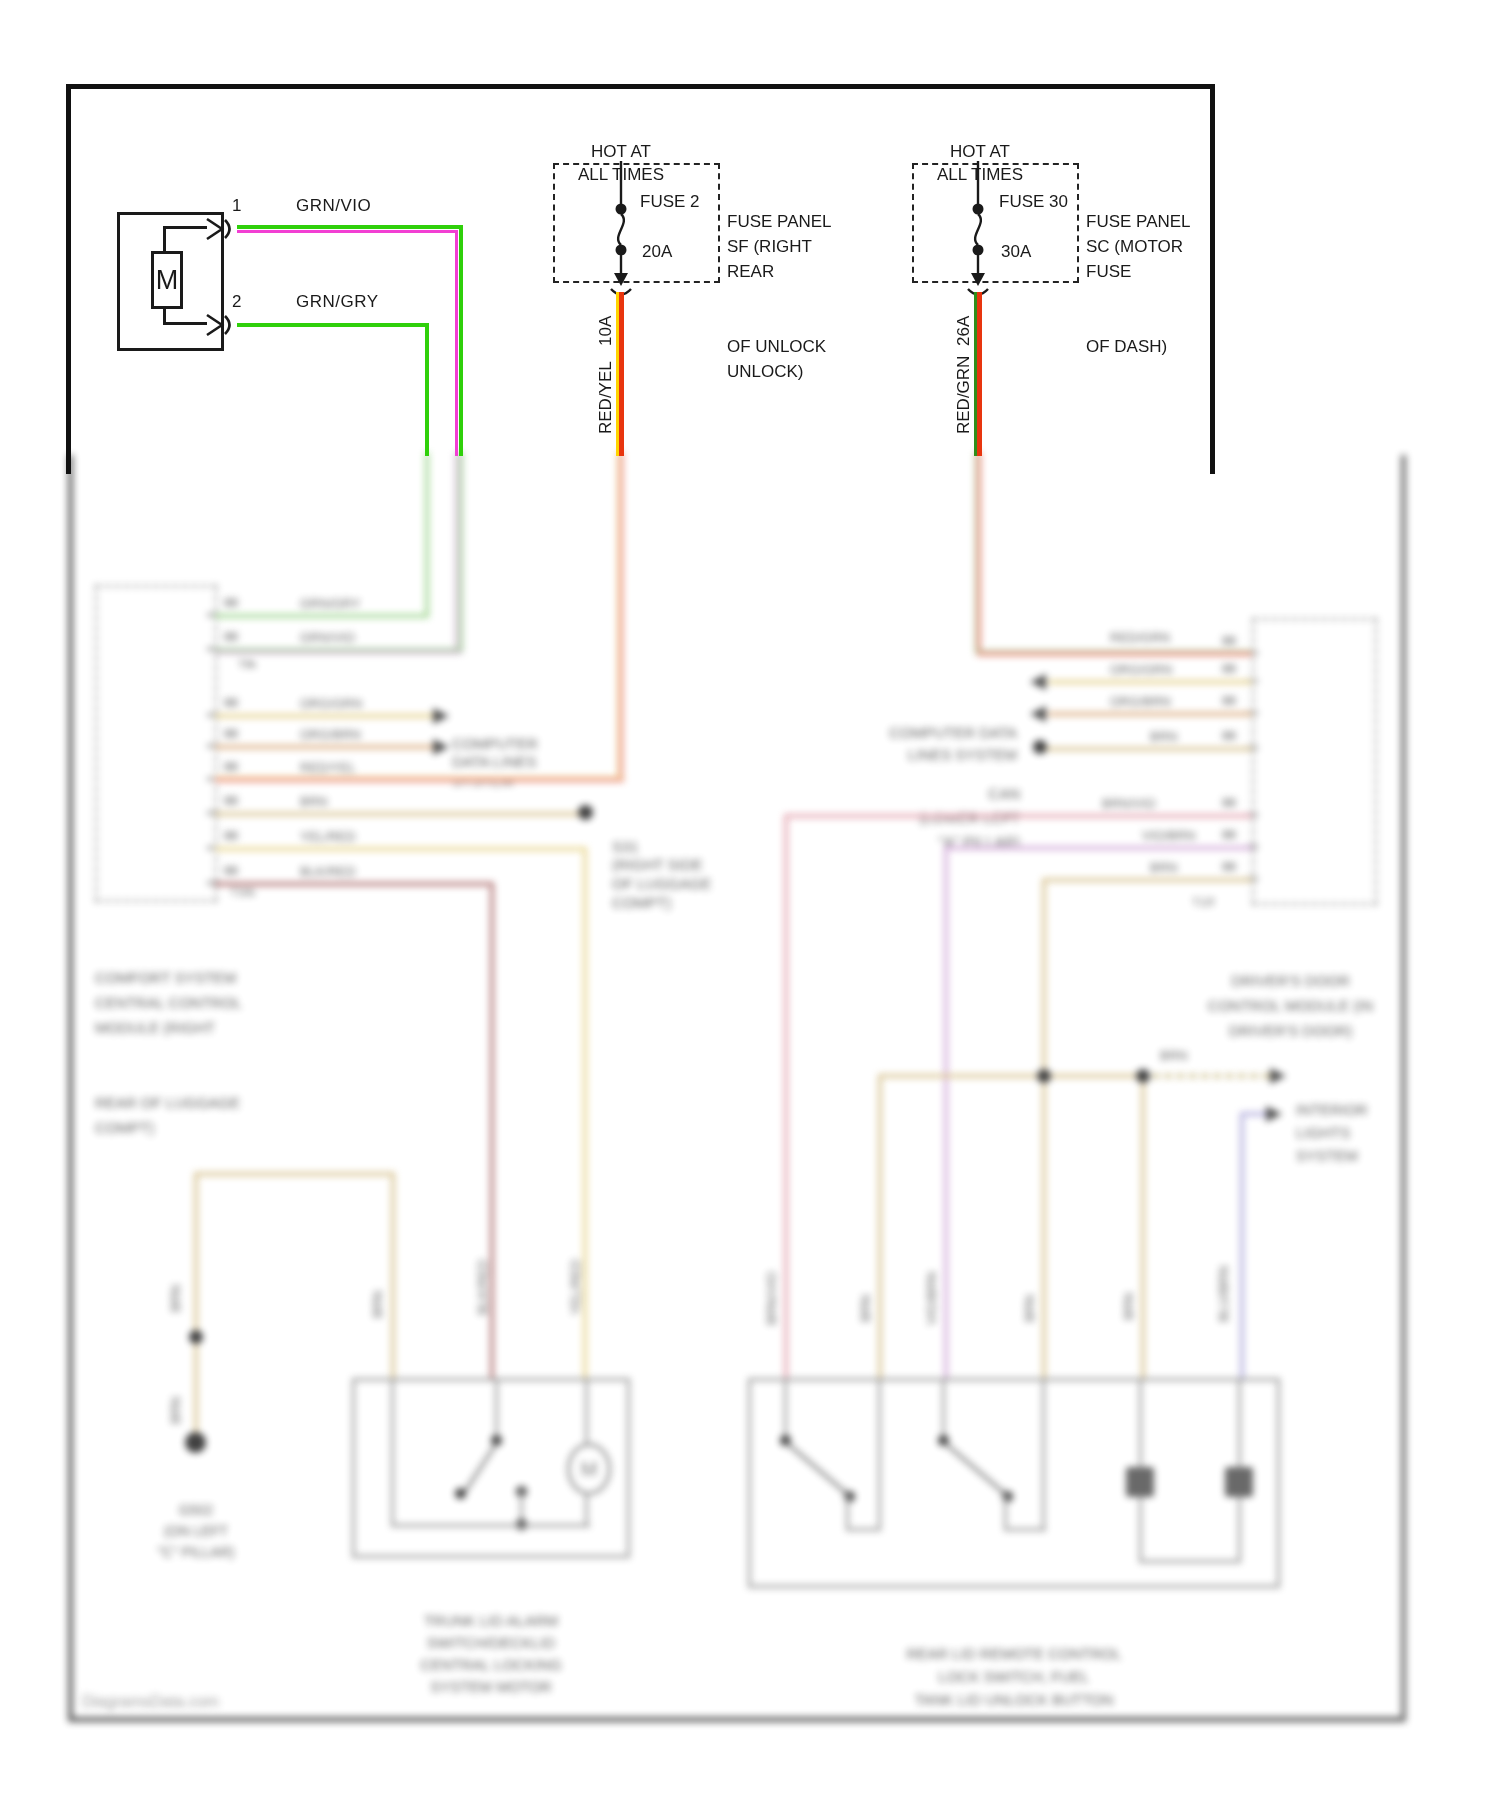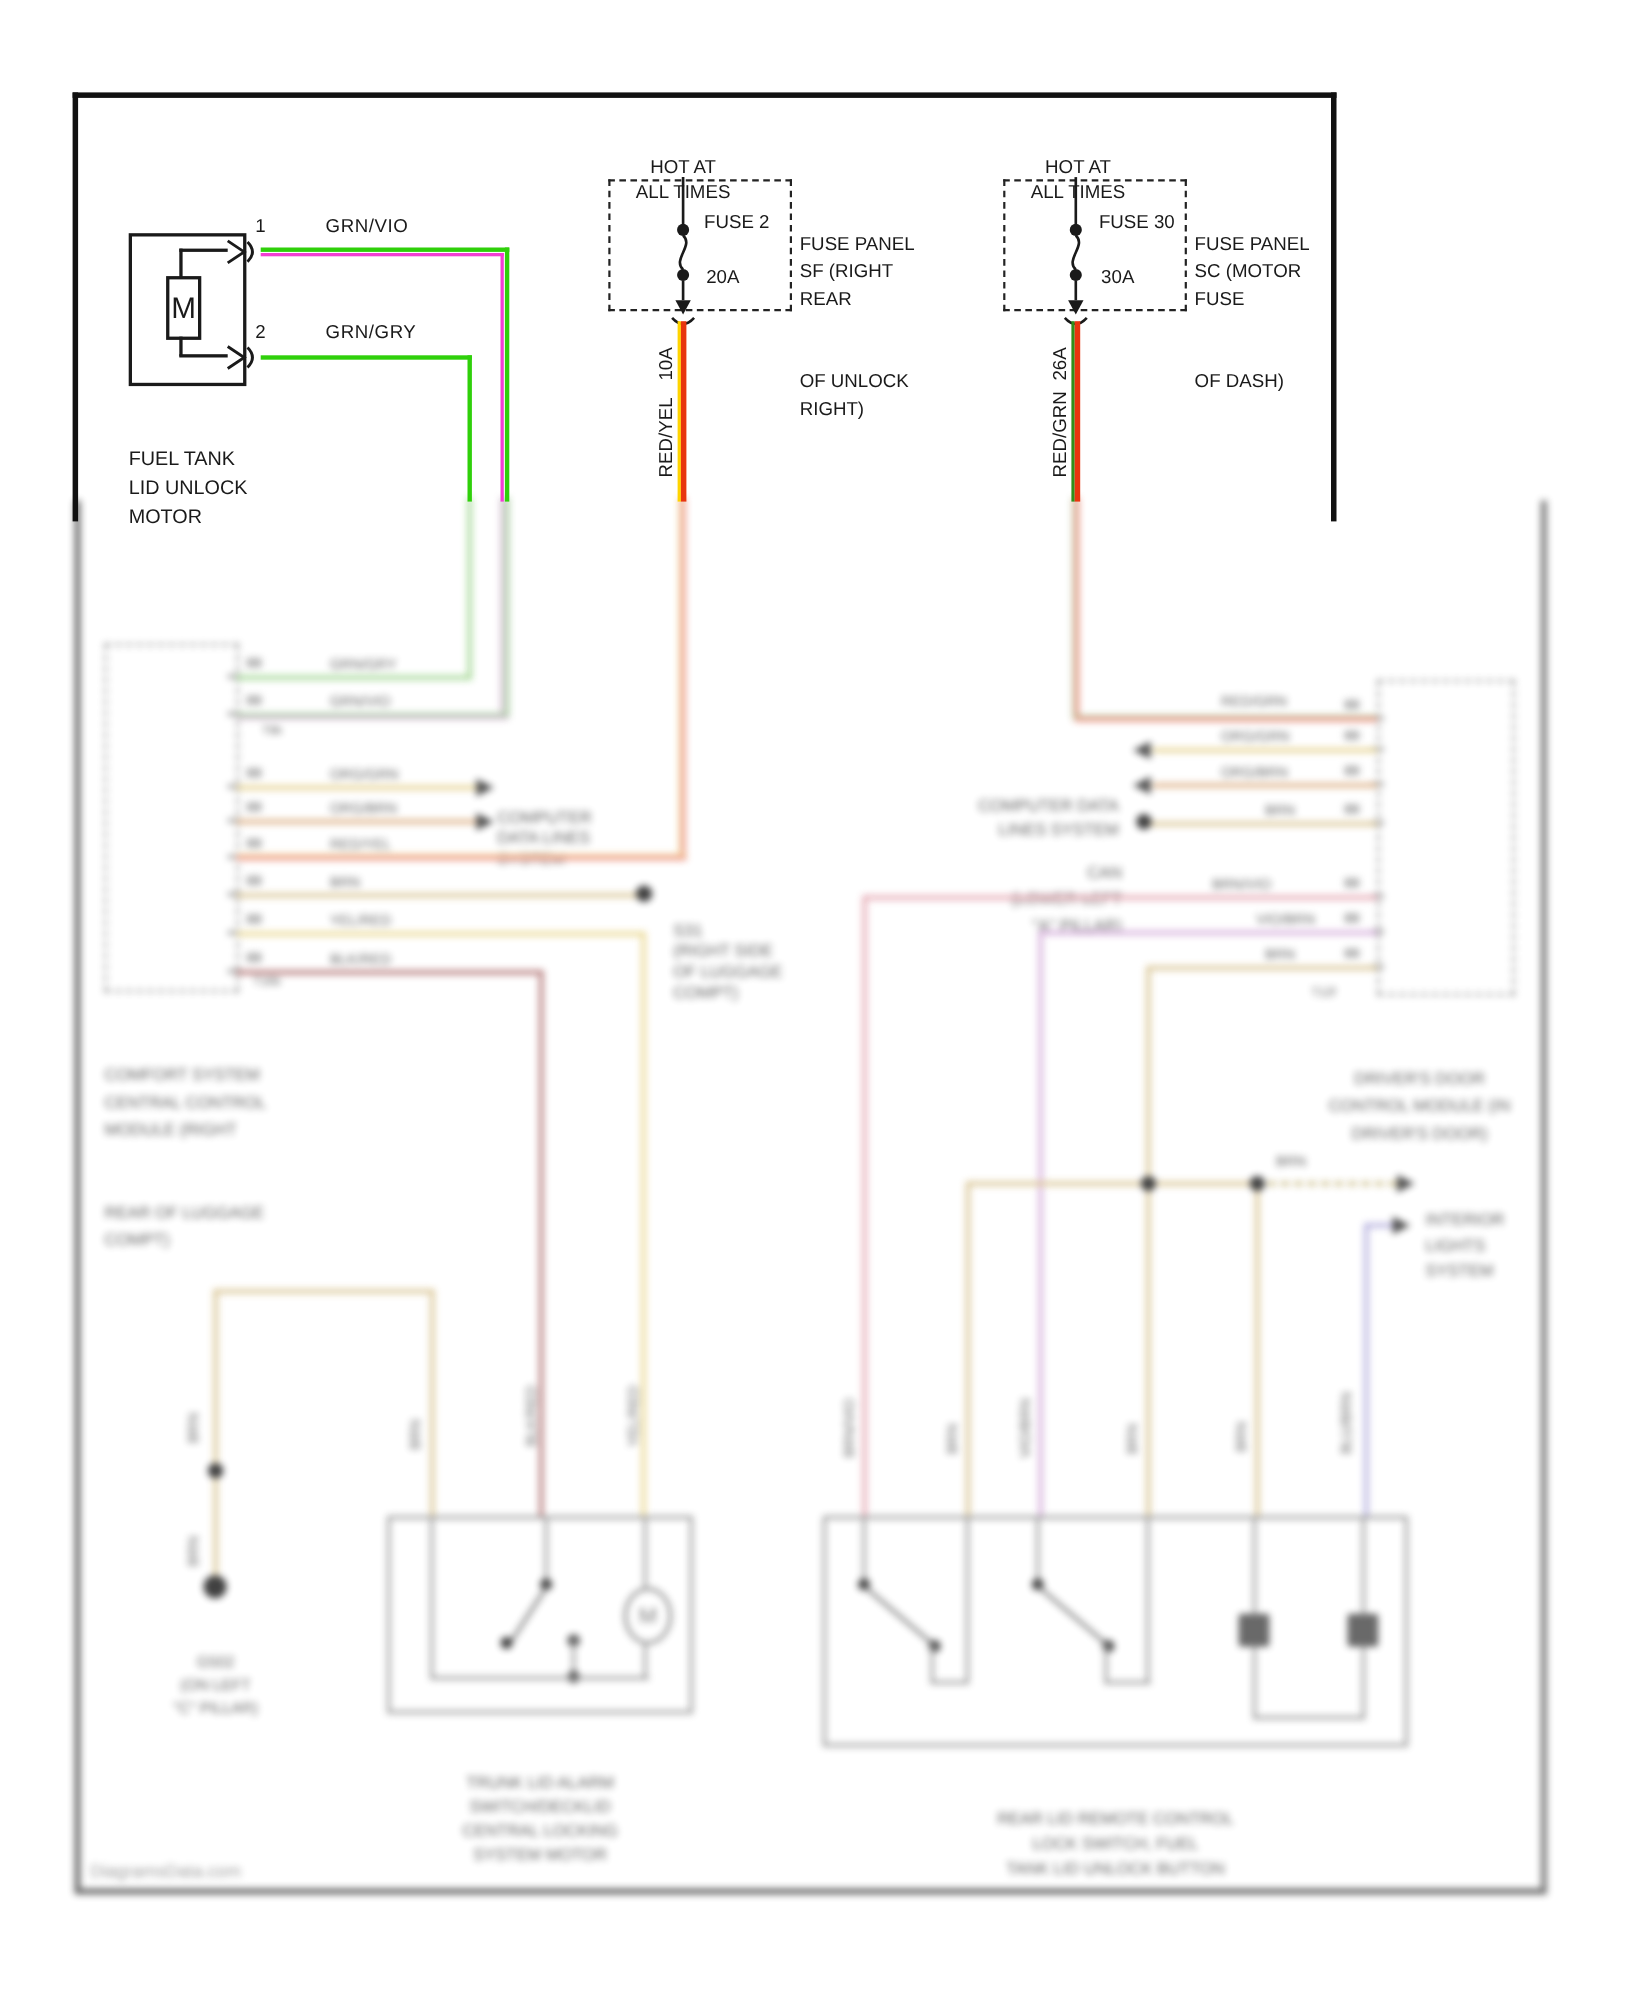--- a/index.html
+++ b/index.html
@@ -259,23 +259,20 @@
       <path d="M21 4 Q30 13 21 22" stroke="#1a1a1a" stroke-width="2.6" fill="none"></path>
     </svg>
     <svg class="abs" style="left:204px;top:312px;" width="30" height="26" viewBox="0 0 30 26">
       <path d="M3 3 L18 13 L3 23" stroke="#1a1a1a" stroke-width="2.6" fill="none"></path>
       <path d="M21 4 Q30 13 21 22" stroke="#1a1a1a" stroke-width="2.6" fill="none"></path>
     </svg>
     <div class="t s17" style="left:232px;top:195px;">1</div>
     <div class="t s17" style="left:232px;top:291px;">2</div>
     <div class="t s17" style="left:296px;top:195px;letter-spacing:.5px;">GRN/VIO</div>
     <div class="t s17" style="left:296px;top:291px;letter-spacing:.5px;">GRN/GRY</div>
-    <div class="t s18" style="left:117px;top:352px;line-height:26px;">
-      <div>FUEL TANK</div><div>LID UNLOCK</div><div>MOTOR</div>
-    </div>
 
     <div class="w" style="left:237px;top:225px;width:226px;height:4px;background:#2fd00a;"></div>
     <div class="w" style="left:237px;top:230px;width:221px;height:3px;background:#f23fd3;"></div>
     <div class="w" style="left:459px;top:225px;width:4px;height:231px;background:#2fd00a;"></div>
     <div class="w" style="left:455px;top:230px;width:3px;height:226px;background:#f23fd3;"></div>
 
     <div class="w" style="left:237px;top:323px;width:192px;height:4px;background:#2fd00a;"></div>
     <div class="w" style="left:425px;top:323px;width:4px;height:133px;background:#2fd00a;"></div>
 
     <div class="t s17 ctr" style="left:551px;top:94px;width:140px;line-height:23px;">
@@ -288,21 +285,21 @@
       <path d="M19 53 C29 62 9 75 19 84" stroke="#1a1a1a" stroke-width="2.4" fill="none"></path>
       <circle cx="19" cy="89" r="5.5" fill="#1a1a1a"></circle>
       <line x1="19" y1="94" x2="19" y2="112" stroke="#1a1a1a" stroke-width="2.4"></line>
       <polygon points="12,112 26,112 19,125" fill="#1a1a1a"></polygon>
       <path d="M9 128 Q19 139 29 128" stroke="#1a1a1a" stroke-width="2.4" fill="none"></path>
     </svg>
     <div class="t s17" style="left:640px;top:191px;">FUSE 2</div>
     <div class="t s17" style="left:642px;top:241px;">20A</div>
     <div class="t s17" style="left:727px;top:159px;line-height:25px;">
       <div>FUSE PANEL</div><div>SF (RIGHT</div><div>REAR</div>
-      <div>OF UNLOCK</div><div>RIGHT)</div>
+      <div>OF UNLOCK</div><div>UNLOCK)</div>
     </div>
     <div class="w" style="left:616px;top:292px;width:3px;height:164px;background:#ffd400;"></div>
     <div class="w" style="left:619px;top:292px;width:5px;height:164px;background:#e8350e;"></div>
     <div class="rot s17" style="left:596px;top:346px;">10A</div>
     <div class="rot s17" style="left:596px;top:434px;">RED/YEL</div>
 
     <div class="t s17 ctr" style="left:910px;top:94px;width:140px;line-height:23px;">
       <div>HOT AT</div><div>ALL TIMES</div>
     </div>
     <div class="dashbox" style="left:912px;top:163px;width:163px;height:116px;"></div>

